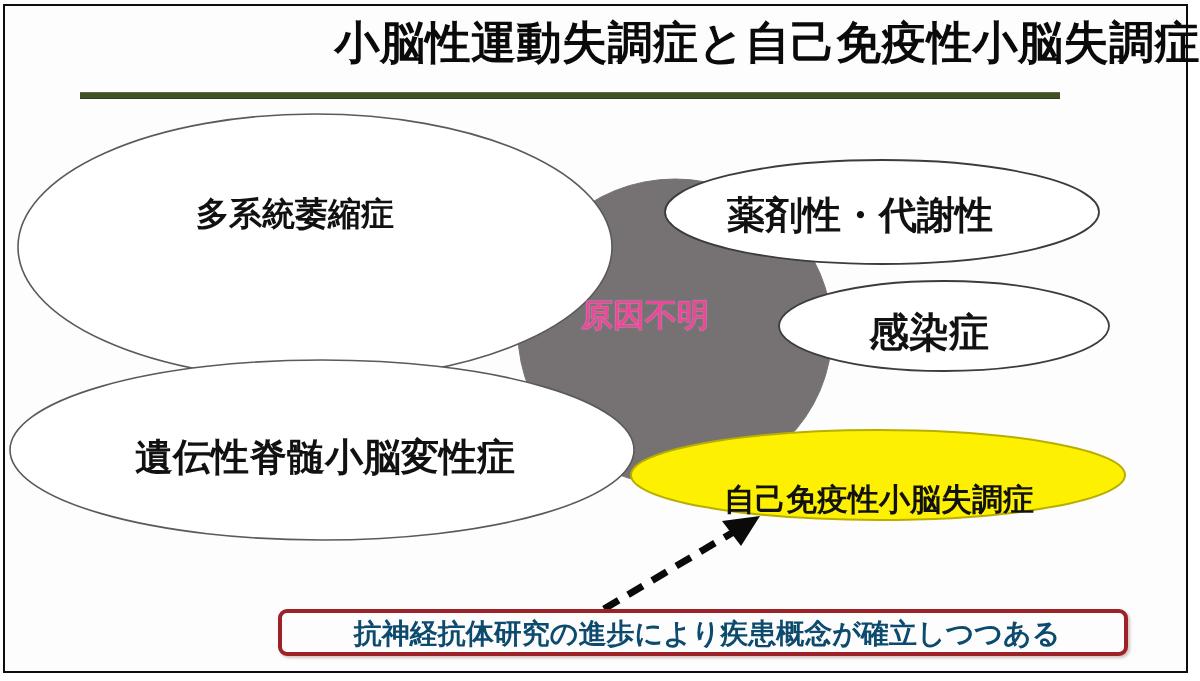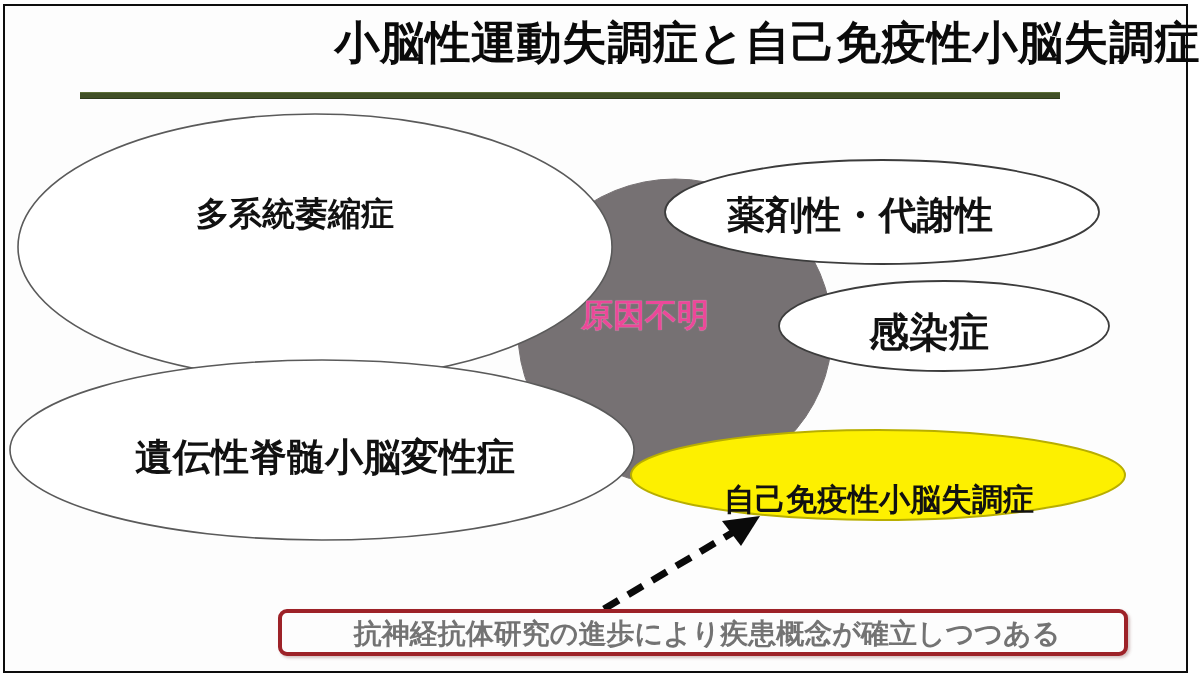--- a/index.html
+++ b/index.html
@@ -91,21 +91,21 @@
   #caption-text {
     position: absolute;
     left: 0;
     top: 0;
     width: 850px;
     height: 47px;
     line-height: 41px;
     text-align: center;
     font-size: 28px;
     font-weight: bold;
-    color: #737373;
+    color: #0c4a6e;
     white-space: nowrap;
   }
 </style>
 </head>
 <body>
 
 <div id="slide">
 
   <div id="slide-frame"></div>
 

